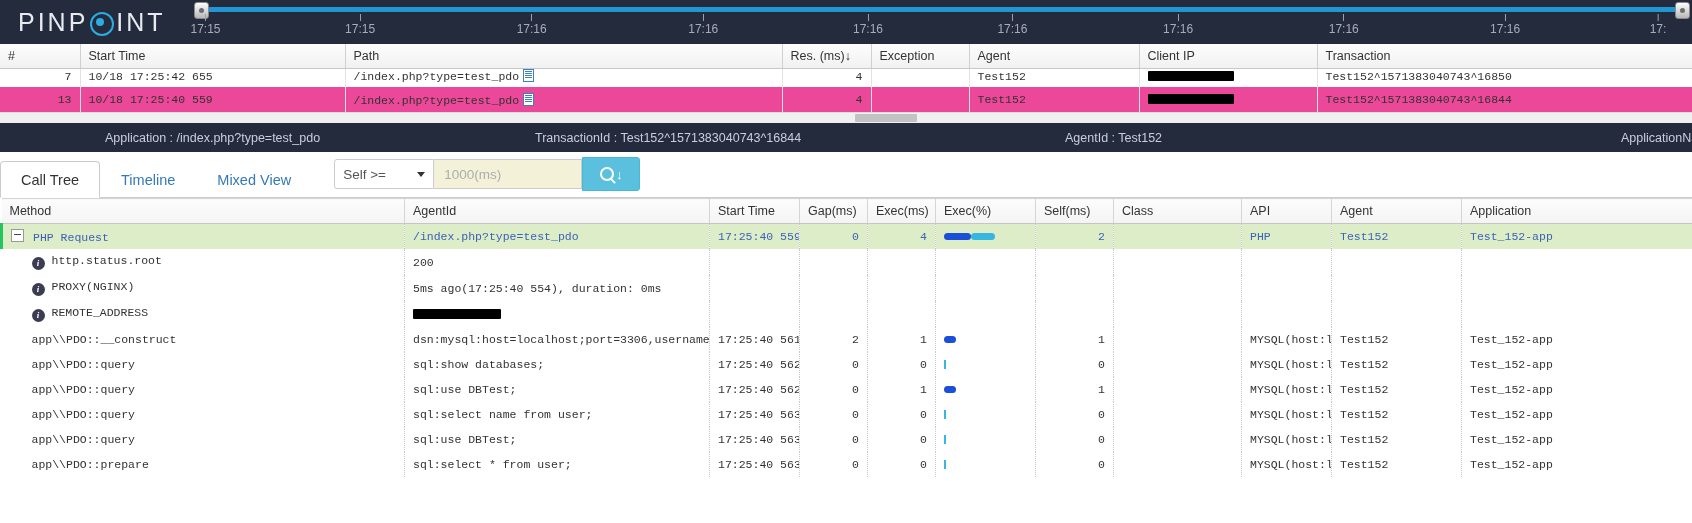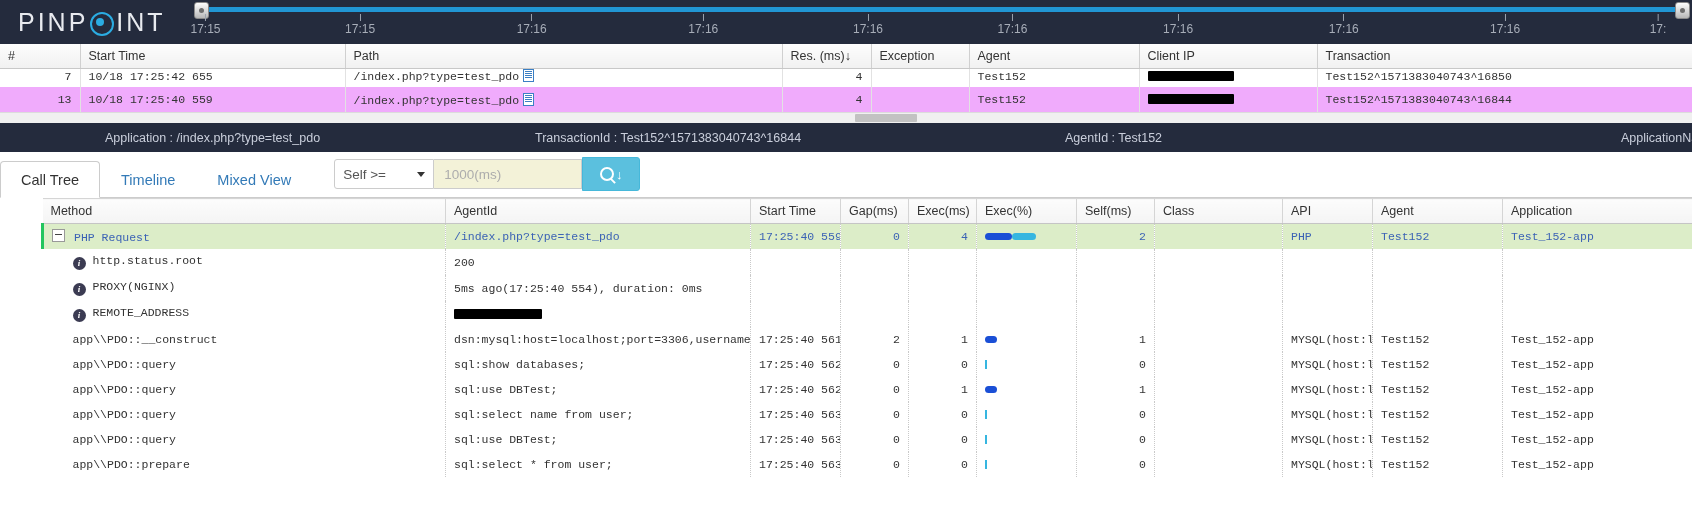--- a/index.html
+++ b/index.html
@@ -124,21 +124,21 @@
     border-right: 1px solid #e2e2e2;
     font-size: 12px;
     padding: 4px 8px;
     color: #333;
     font-family: "Liberation Mono", monospace;
     font-size: 11.5px;
     white-space: nowrap;
     overflow: hidden;
   }
   .txrow-clip td { height: 9px; padding-top: 0; padding-bottom: 4px; }
-  .txrow-sel td { background: #f0abfc; height: 17px; margin-top: 16px; }
+  .txrow-sel td { background: #ec4899; height: 17px; margin-top: 16px; }
   .num { text-align: right; }
   .doc-icon {
     display: inline-block;
     width: 9px; height: 11px;
     border: 1px solid #3b7fc4;
     position: relative;
     vertical-align: -2px;
     margin-left: 4px;
     background: #fff;
   }
@@ -277,21 +277,21 @@
   .mag::after {
     content: "";
     position: absolute;
     right: -4px; bottom: -3px;
     width: 6px; height: 2px;
     background: #fff;
     transform: rotate(45deg);
   }
 
   
-  .ct-wrap { position: relative; padding-left: 41px; }
+  .ct-wrap { position: relative; }
   .ctable {
     width: 100%;
     border-collapse: collapse;
     table-layout: fixed;
   }
   .ctable th {
     background: linear-gradient(#fcfcfc, #f4f4f4);
     border-right: 1px solid #d5d5d5;
     border-bottom: 1px solid #c5c5c5;
     border-top: 1px solid #d5d5d5;

